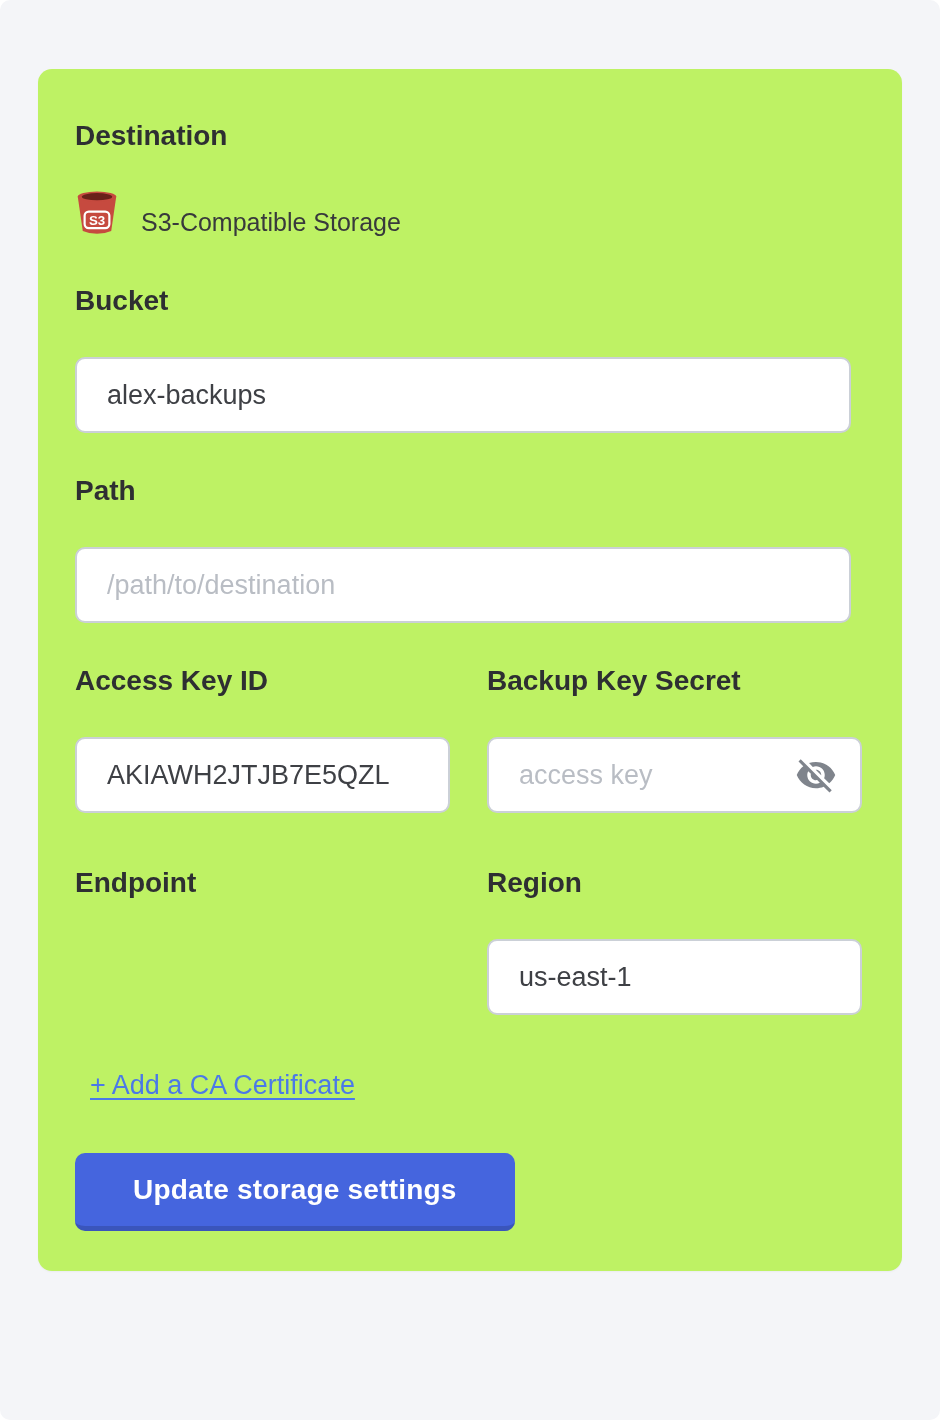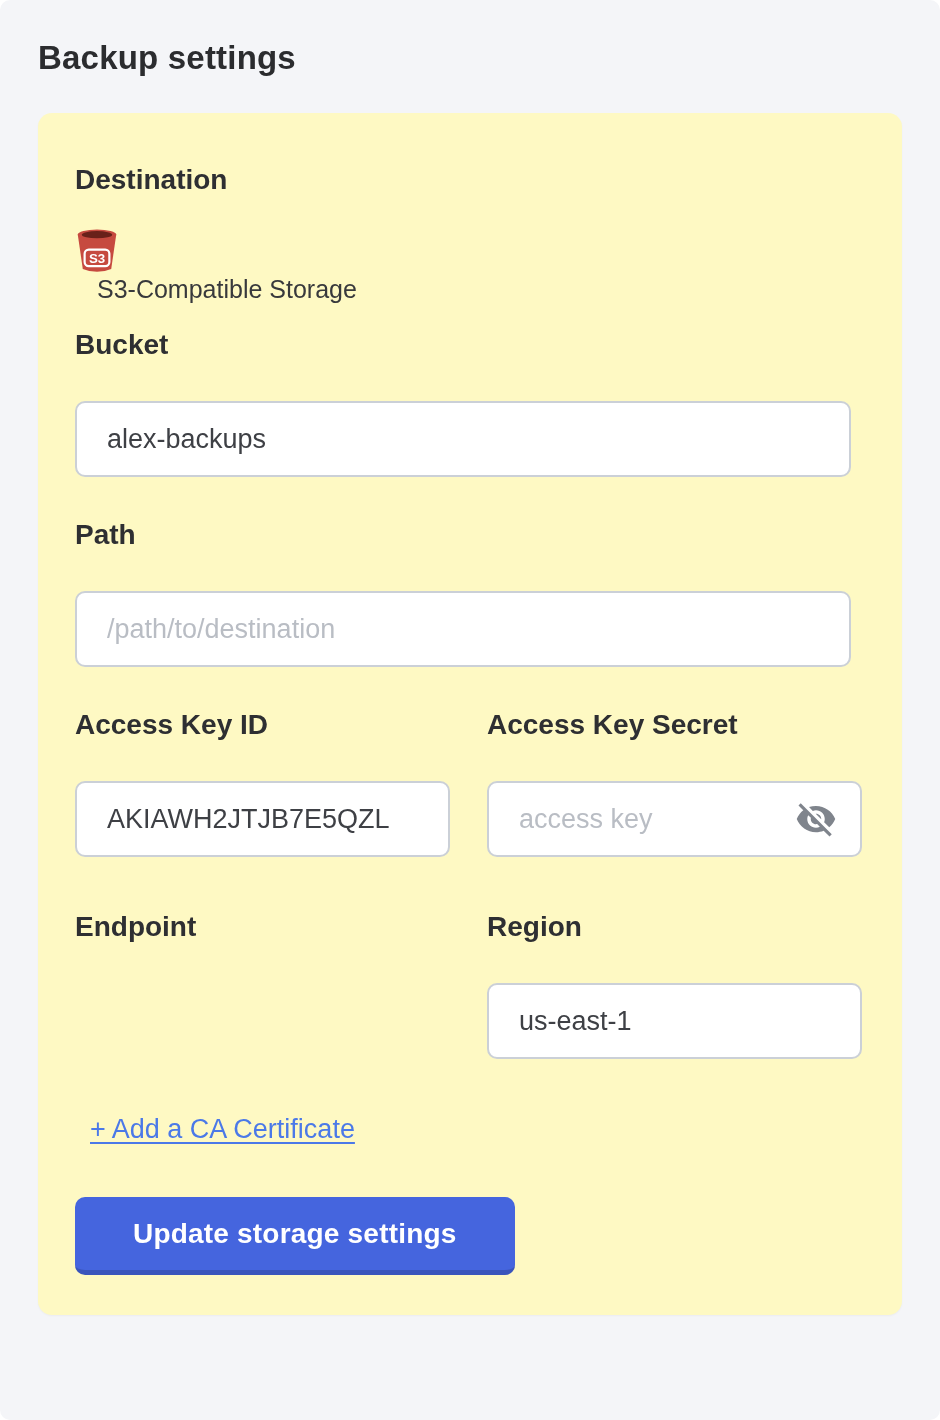--- a/index.html
+++ b/index.html
@@ -23,39 +23,38 @@
     font-size: 33px;
     line-height: 44px;
     font-weight: 700;
     color: #2b2c2f;
     letter-spacing: 0.2px;
   }
   .card {
     margin-top: 33px;
     width: 864px;
     box-sizing: border-box;
-    background: #fef9c3;
+    background: #bef264;
     border-radius: 14px;
     padding: 50px 40px 40px 37px;
     box-shadow: 0 1px 2px rgba(20,30,60,0.04);
   }
   .section-heading {
     margin: 0;
     font-size: 28px;
     line-height: 34px;
     font-weight: 700;
     color: #2e2f32;
   }
   .destination-row {
     margin-top: 30px;
     margin-bottom: 48px;
     display: flex;
-    align-items: flex-start;
+    align-items: flex-end;
     height: 54px;
-    flex-direction: column;
   }
   .s3-icon {
     width: 44px;
     height: 48px;
     flex: 0 0 auto;
   }
   .provider-name {
     margin-left: 22px;
     font-size: 25px;
     color: #38393c;
@@ -136,21 +135,20 @@
     font-size: 28px;
     font-weight: 700;
     letter-spacing: 0.2px;
     cursor: pointer;
   }
 </style>
 </head>
 <body>
 
 <div class="page">
-  <h1 class="page-title">Backup settings</h1>
 
   <div class="card">
 
     <h2 class="section-heading">Destination</h2>
 
     <div class="destination-row">
       <svg class="s3-icon" viewBox="0 0 48 52" aria-hidden="true">
         <path d="M3 8 L45 8 L39.5 45.5 Q24 52 8.5 45.5 Z" fill="#c64a3f"></path>
         <ellipse cx="24" cy="8.2" rx="21" ry="5.6" fill="#c64a3f"></ellipse>
         <ellipse cx="24" cy="8.2" rx="16.6" ry="3.9" fill="#69211a"></ellipse>
@@ -169,21 +167,21 @@
       <label class="field-label">Path</label>
       <input class="text-input" type="text" placeholder="/path/to/destination" style="">
     </div>
 
     <div class="grid2">
       <div class="field">
         <label class="field-label">Access Key ID</label>
         <input class="text-input" type="text" value="AKIAWH2JTJB7E5QZL" style="">
       </div>
       <div class="field">
-        <label class="field-label">Access Key Secret</label>
+        <label class="field-label">Backup Key Secret</label>
         <div class="input-wrap">
           <input class="text-input" type="text" placeholder="access key" style="">
           <button class="eye-toggle" type="button">
             <svg width="42" height="42" viewBox="0 0 24 24" aria-hidden="true">
               <path fill="#7f848c" d="M12 7c2.76 0 5 2.24 5 5 0 .65-.13 1.26-.36 1.83l2.92 2.92c1.51-1.26 2.7-2.89 3.43-4.75-1.73-4.39-6-7.5-11-7.5-1.4 0-2.74.25-3.98.7l2.16 2.16C10.74 7.13 11.35 7 12 7zM2 4.27l2.28 2.28.46.46C3.08 8.3 1.78 10.02 1 12c1.73 4.39 6 7.5 11 7.5 1.55 0 3.03-.3 4.38-.84l.42.42L19.73 22 21 20.73 3.27 3 2 4.27zM7.53 9.8l1.55 1.55c-.05.21-.08.43-.08.65 0 1.66 1.34 3 3 3 .22 0 .44-.03.65-.08l1.55 1.55c-.67.33-1.41.53-2.2.53-2.76 0-5-2.24-5-5 0-.79.2-1.53.53-2.2zm4.31-.78l3.15 3.15.02-.16c0-1.66-1.34-3-3-3l-.17.01z"></path>
             </svg>
           </button>
         </div>
       </div>
     </div>

